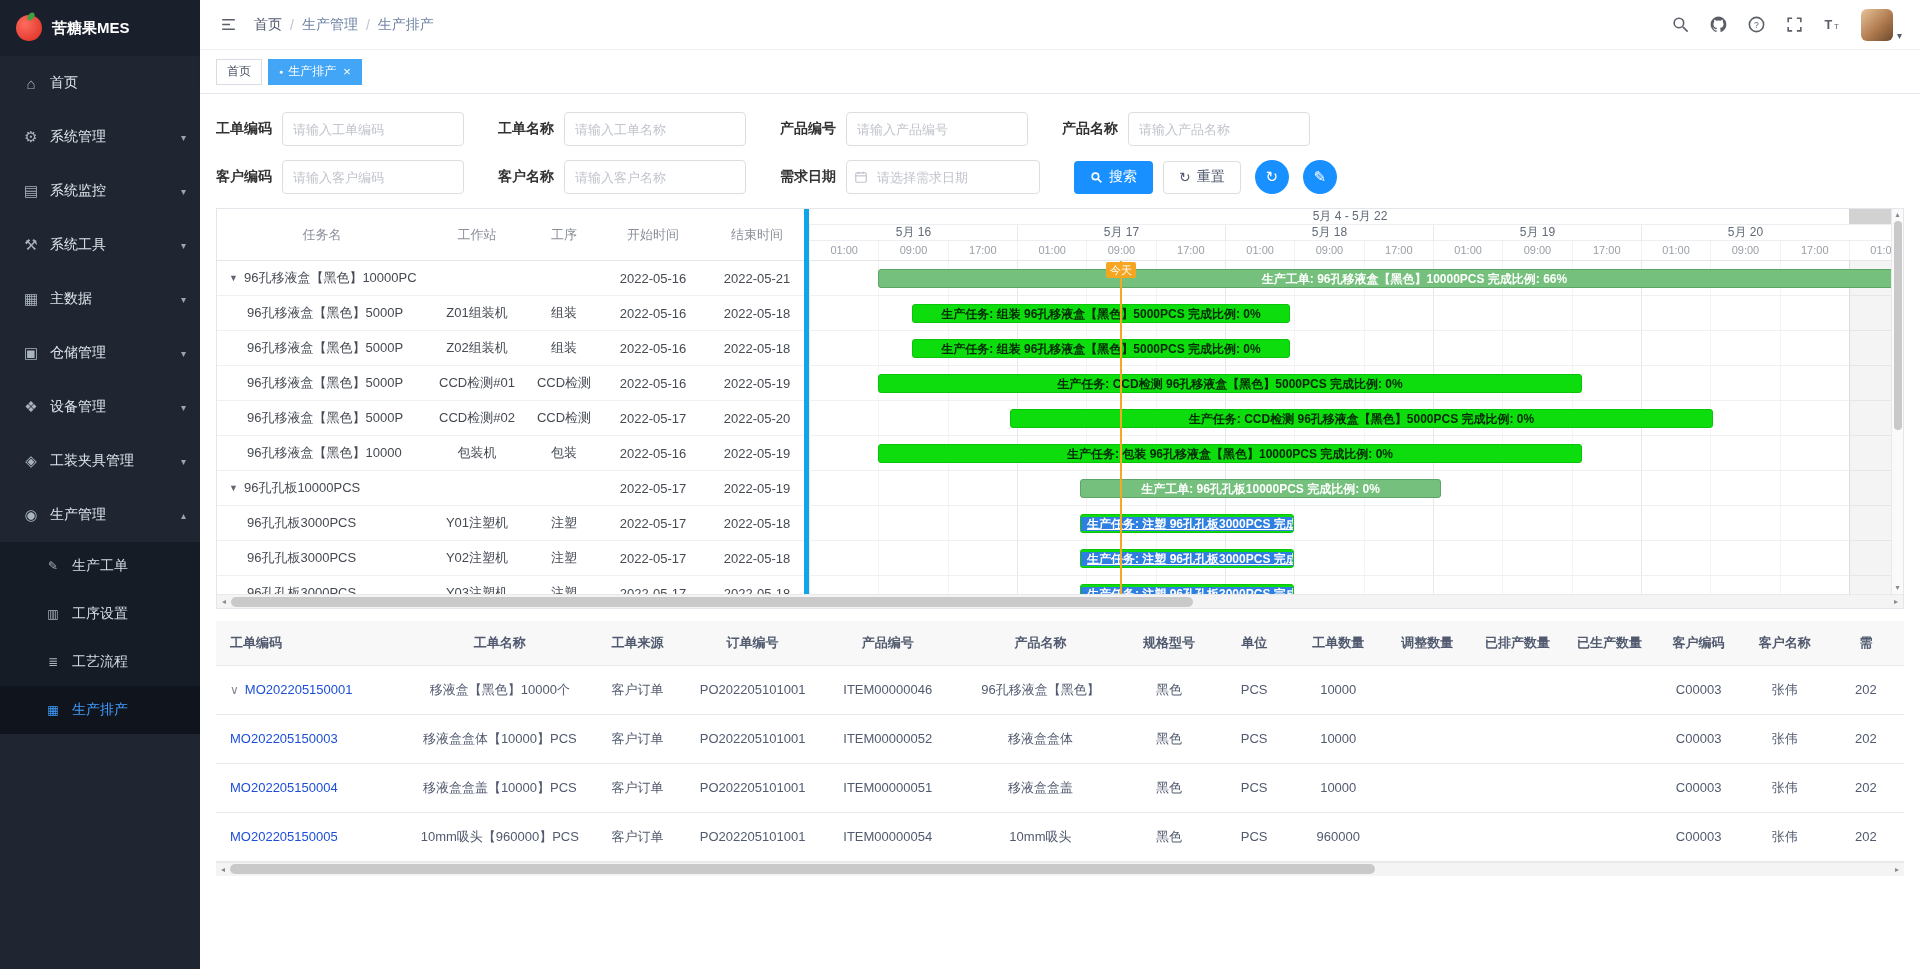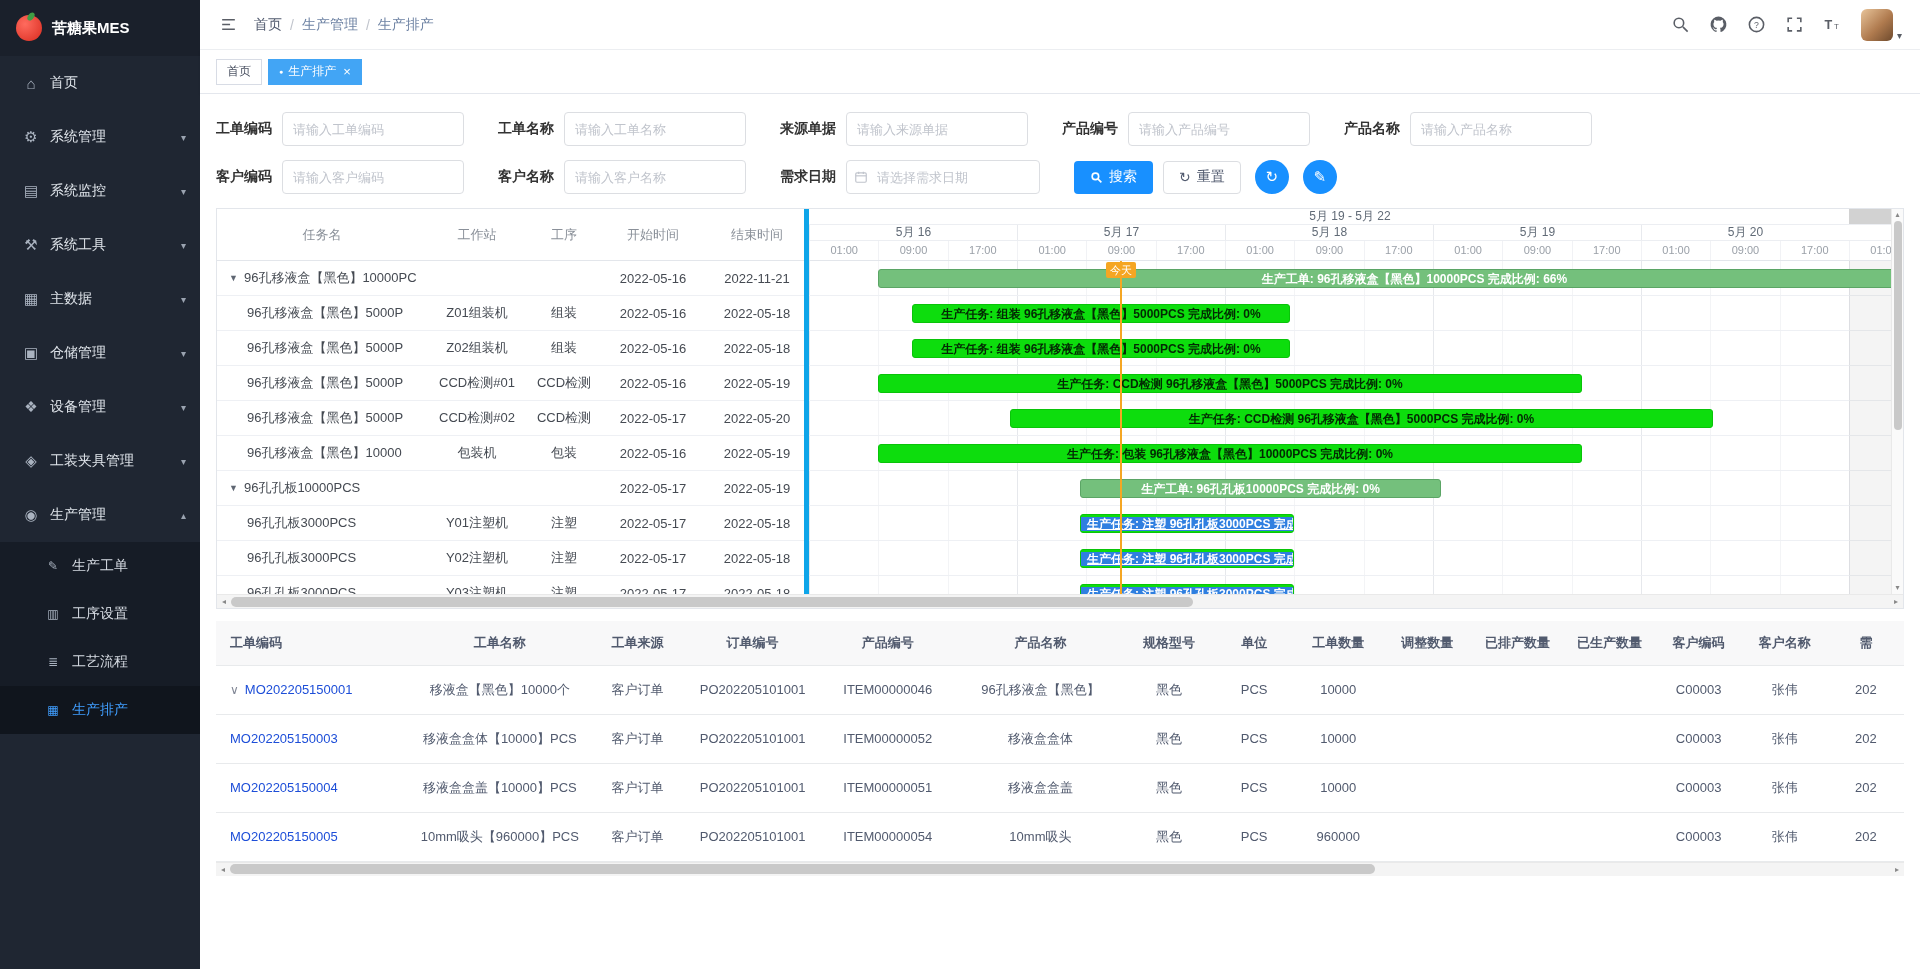--- a/index.html
+++ b/index.html
@@ -264,26 +264,20 @@
                 <input placeholder="请输入工单编码" style="">
               </div>
             </div>
             <div class="f-item">
               <label class="f-label">工单名称</label>
               <div class="f-input">
                 <input placeholder="请输入工单名称" style="">
               </div>
             </div>
             <div class="f-item">
-              <label class="f-label">来源单据</label>
-              <div class="f-input">
-                <input placeholder="请输入来源单据" style="">
-              </div>
-            </div>
-            <div class="f-item">
               <label class="f-label">产品编号</label>
               <div class="f-input">
                 <input placeholder="请输入产品编号" style="">
               </div>
             </div>
             <div class="f-item">
               <label class="f-label">产品名称</label>
               <div class="f-input">
                 <input placeholder="请输入产品名称" style="">
               </div>
@@ -350,21 +344,21 @@
               </div>
             <div class="g-left-body">
                 <div class="g-lrow">
                   <div class="g-cell name parent" style="width: 210px;">
                     <span class="tri">▼</span>
                     <span class="nm">96孔移液盒【黑色】10000PC</span>
                   </div>
                   <div class="g-cell" style="width: 100px;"></div>
                   <div class="g-cell" style="width: 74px;"></div>
                   <div class="g-cell" style="width: 104px;">2022-05-16</div>
-                  <div class="g-cell" style="width: 104px;">2022-11-21</div>
+                  <div class="g-cell" style="width: 104px;">2022-05-21</div>
                 </div>
                 <div class="g-lrow">
                   <div class="g-cell name" style="width: 210px;">
                     <span class="nm">96孔移液盒【黑色】5000P</span>
                   </div>
                   <div class="g-cell" style="width: 100px;">Z01组装机</div>
                   <div class="g-cell" style="width: 74px;">组装</div>
                   <div class="g-cell" style="width: 104px;">2022-05-16</div>
                   <div class="g-cell" style="width: 104px;">2022-05-18</div>
                 </div>
@@ -438,21 +432,21 @@
                   </div>
                   <div class="g-cell" style="width: 100px;">Y03注塑机</div>
                   <div class="g-cell" style="width: 74px;">注塑</div>
                   <div class="g-cell" style="width: 104px;">2022-05-17</div>
                   <div class="g-cell" style="width: 104px;">2022-05-18</div>
                 </div>
               </div>
           </div>
           <div class="gantt-right">
             <div class="g-tier1">
-              <span>5月 19 - 5月 22</span>
+              <span>5月 4 - 5月 22</span>
               <span class="weekend-cap"></span>
             </div>
             <div class="g-tier2">
                 <div class="day-cell">5月 16</div>
                 <div class="day-cell">5月 17</div>
                 <div class="day-cell">5月 18</div>
                 <div class="day-cell">5月 19</div>
                 <div class="day-cell">5月 20</div>
               </div>
             <div class="g-tier3">

